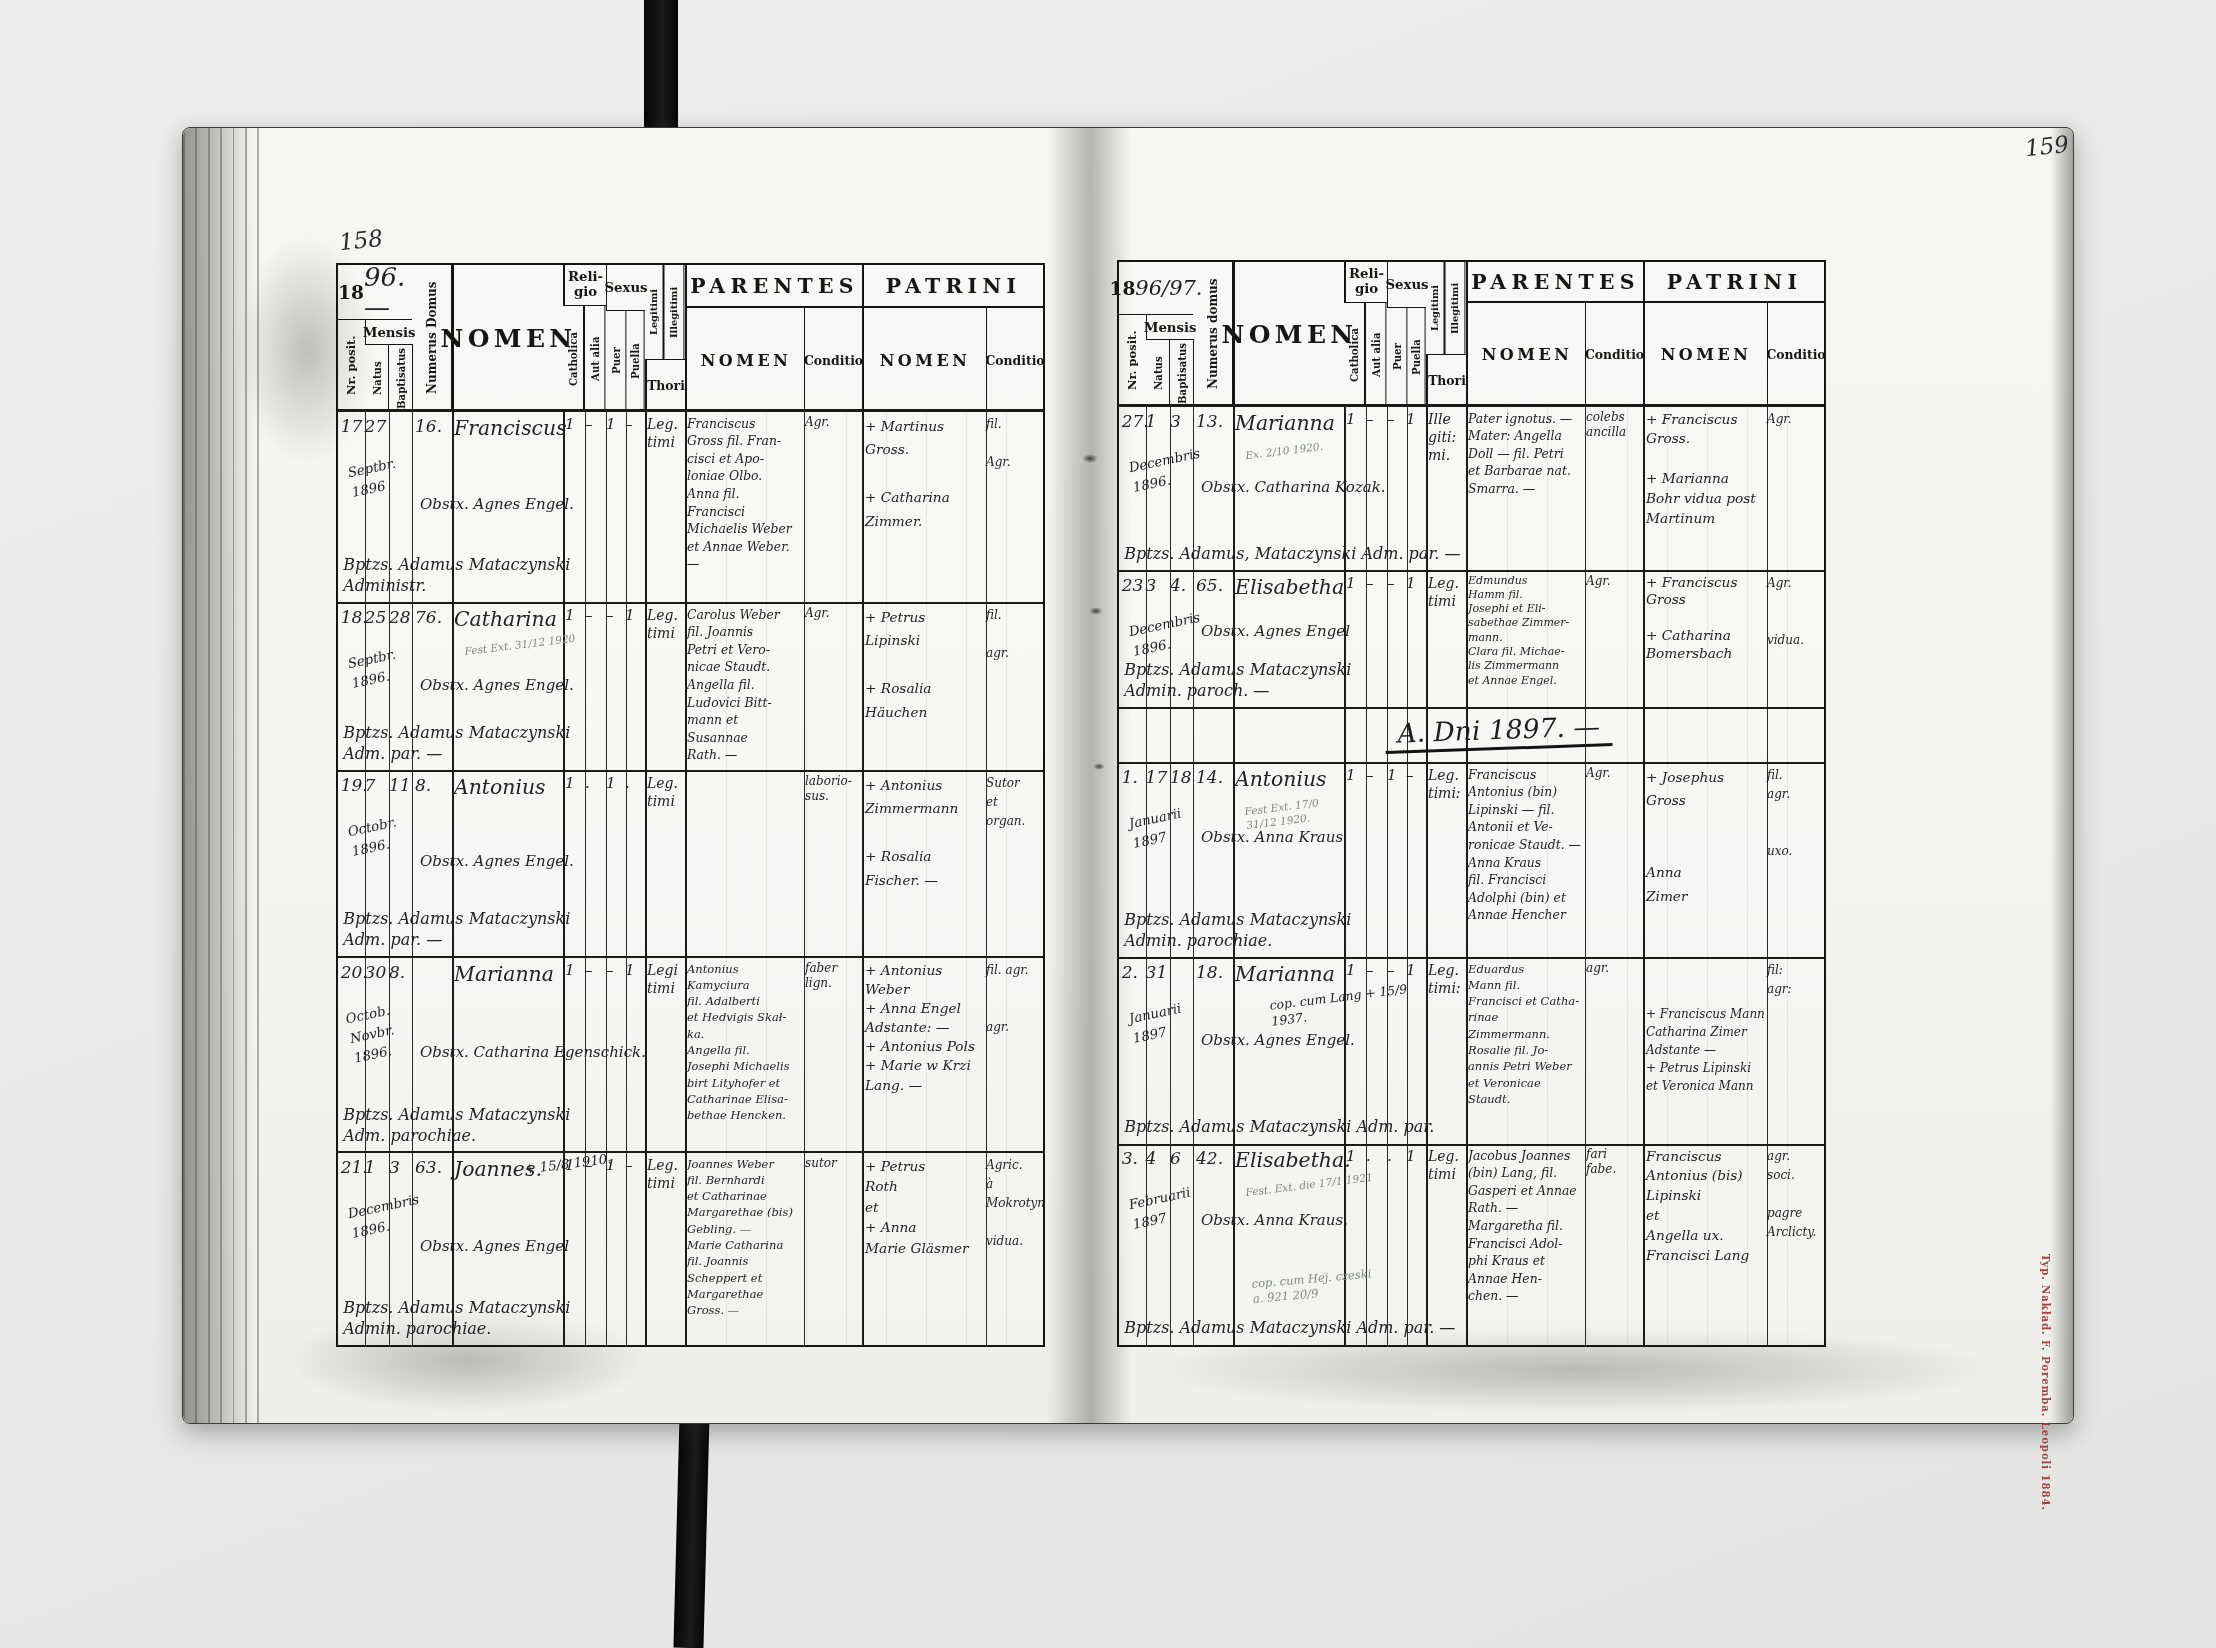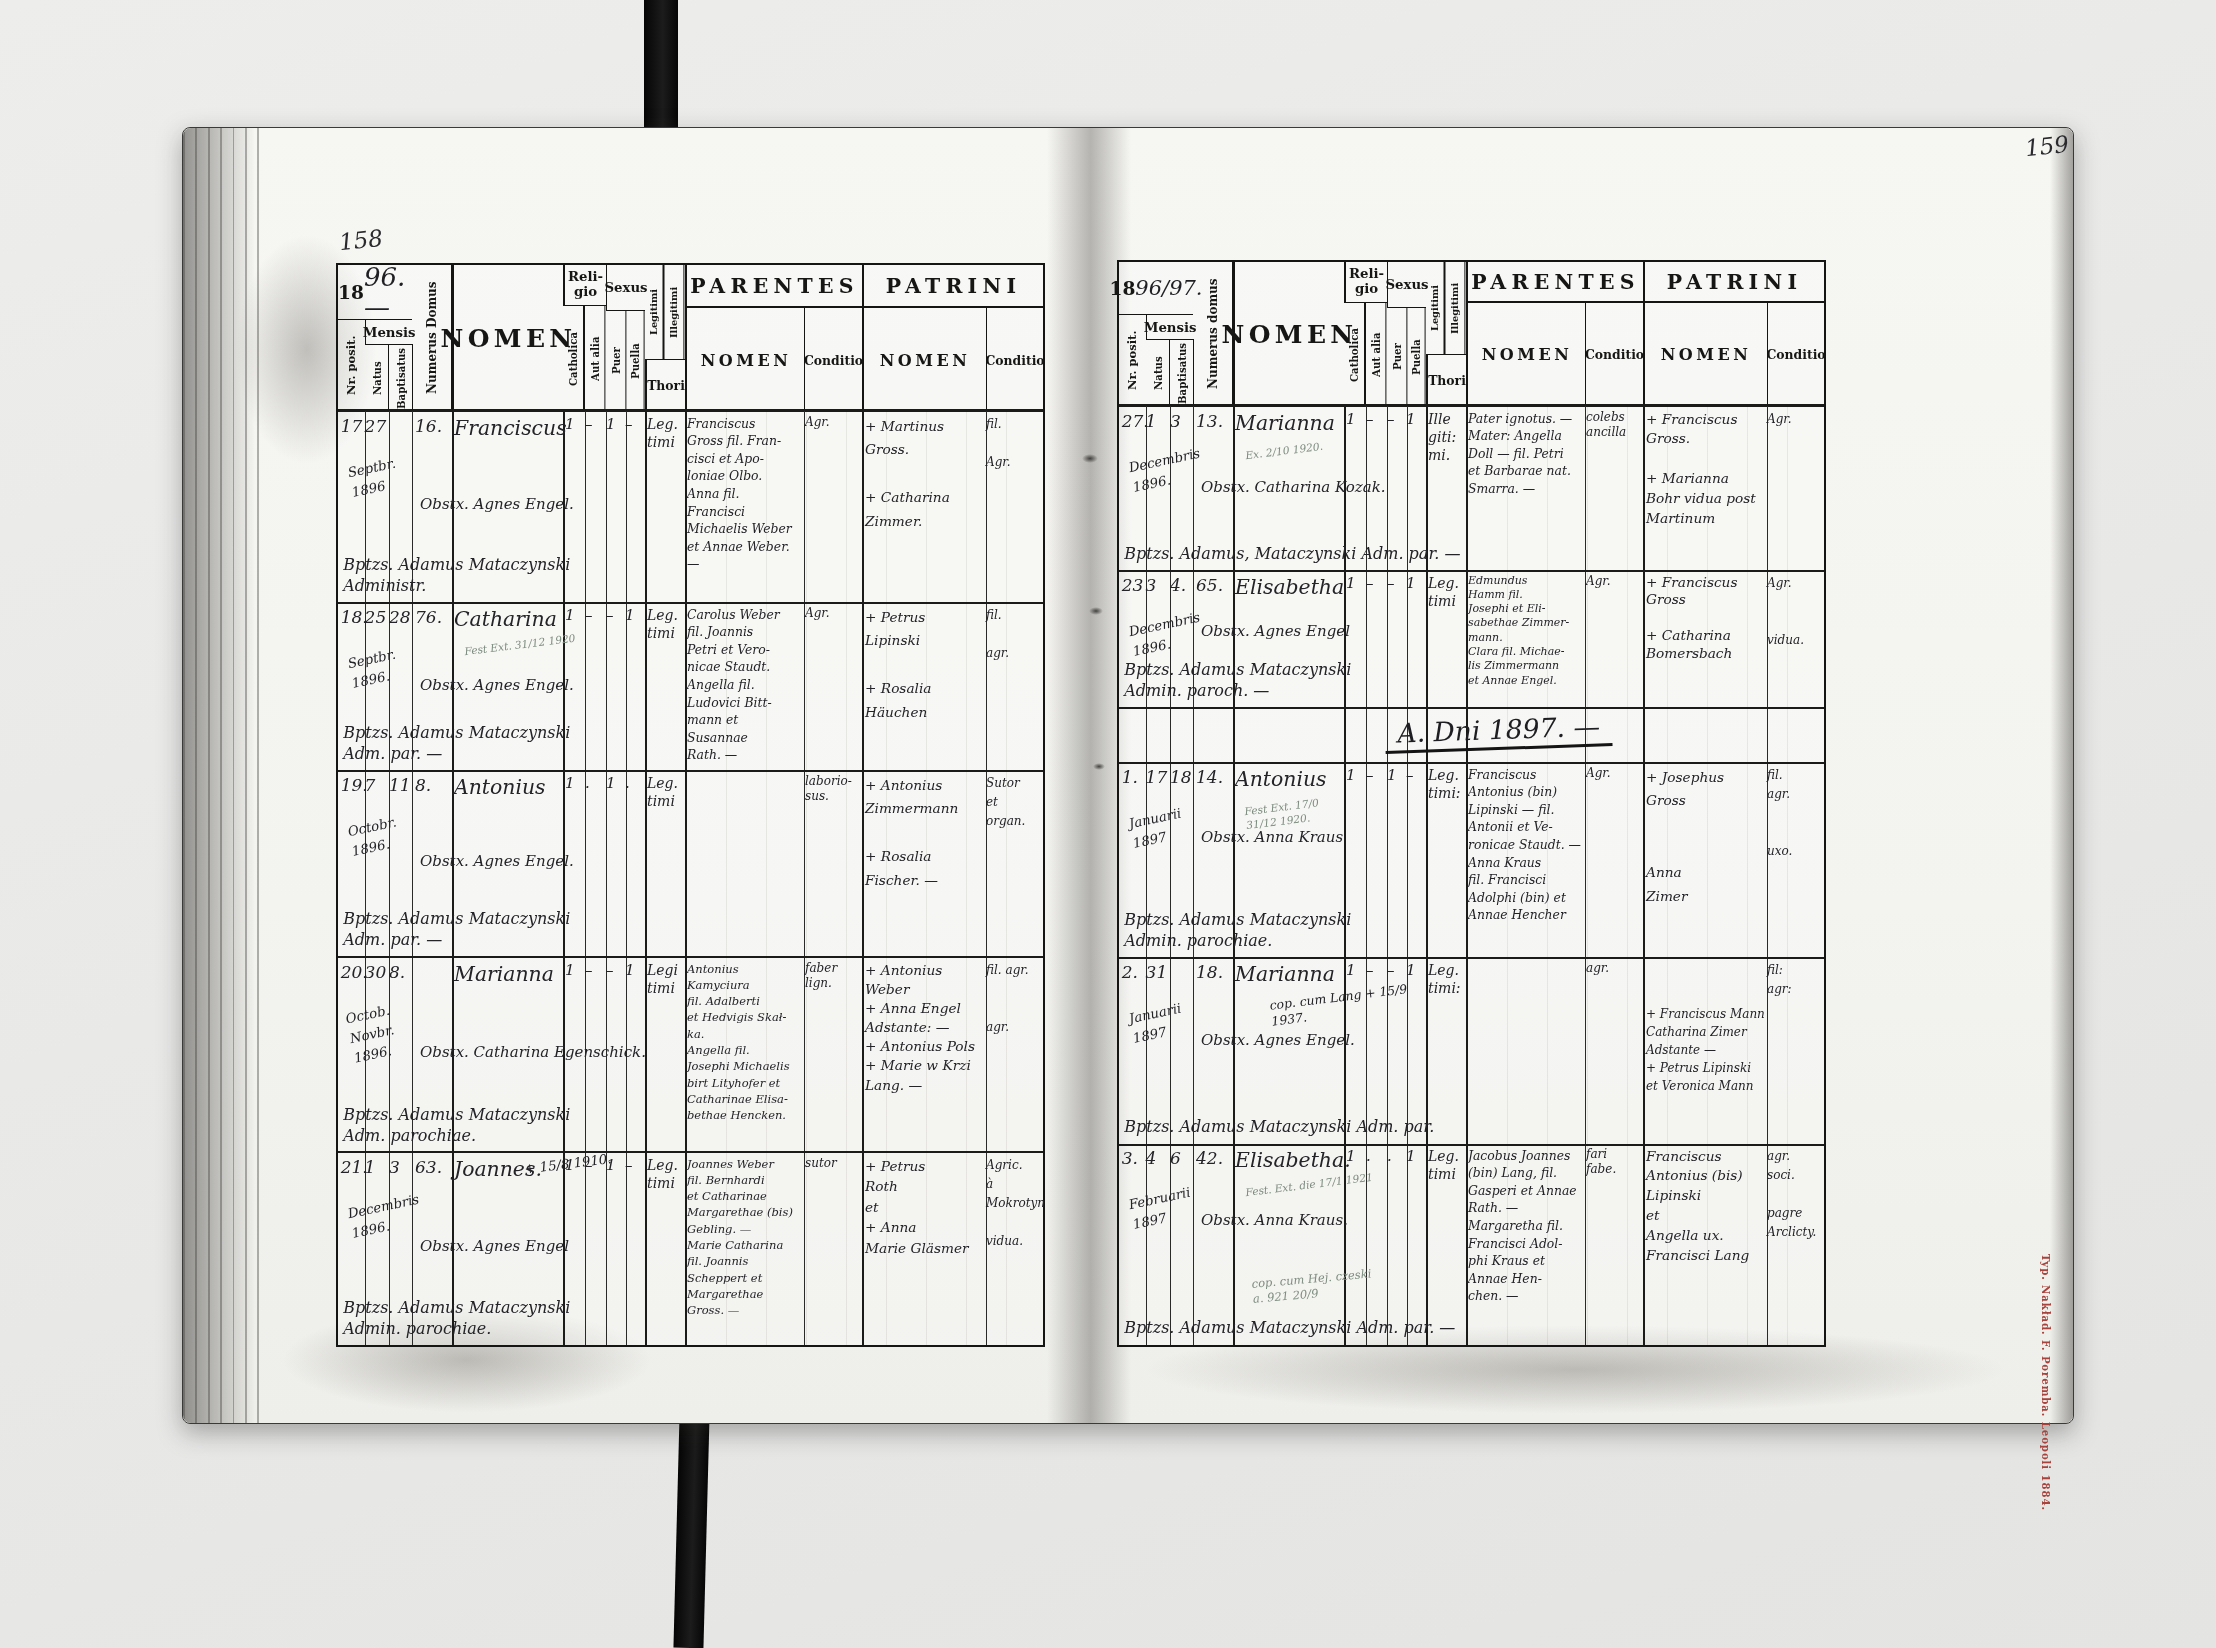--- a/index.html
+++ b/index.html
@@ -485,20 +485,27 @@
         <div class="cell c-note" style="color:#232328;font-style:italic;left:151px;top:30px;width:177px;font-size:12.4px;">cop. cum Lang
 + 15/9 1937.</div>
         <div class="cell c-obst hw" style="top:40%;">Obstx. Agnes Engel.</div>
         <div class="cell c-baptby hw" style="width:550px;">Bptzs. Adamus Mataczynski Adm. par.</div>
         <div class="cell c-cath hw">1</div>
         <div class="cell c-alia hw">–</div>
         <div class="cell c-puer hw">–</div>
         <div class="cell c-puella hw">1</div>
         <div class="cell c-thori hw">Leg.
 timi:</div>
+        <div class="cell c-par hw" style="font-size:11.5px;">Eduardus
+Mann fil.
+Francisci et Catha-
+rinae Zimmermann.
+Rosalie fil. Jo-
+annis Petri Weber
+et Veronicae Staudt.</div>
         <div class="cell c-parc hw">agr.</div>
         <div class="cell c-pat hw" style="font-size:12px;line-height:1.5;margin-top:44px;">+ Franciscus Mann
 Catharina Zimer
 Adstante —
 + Petrus Lipinski
 et Veronica Mann</div>
         <div class="cell c-patc hw">fil:
 agr:</div>
       </div>
       <div class="rrow" style="position:absolute;left:0;right:0;top:881px;height:201px;">

